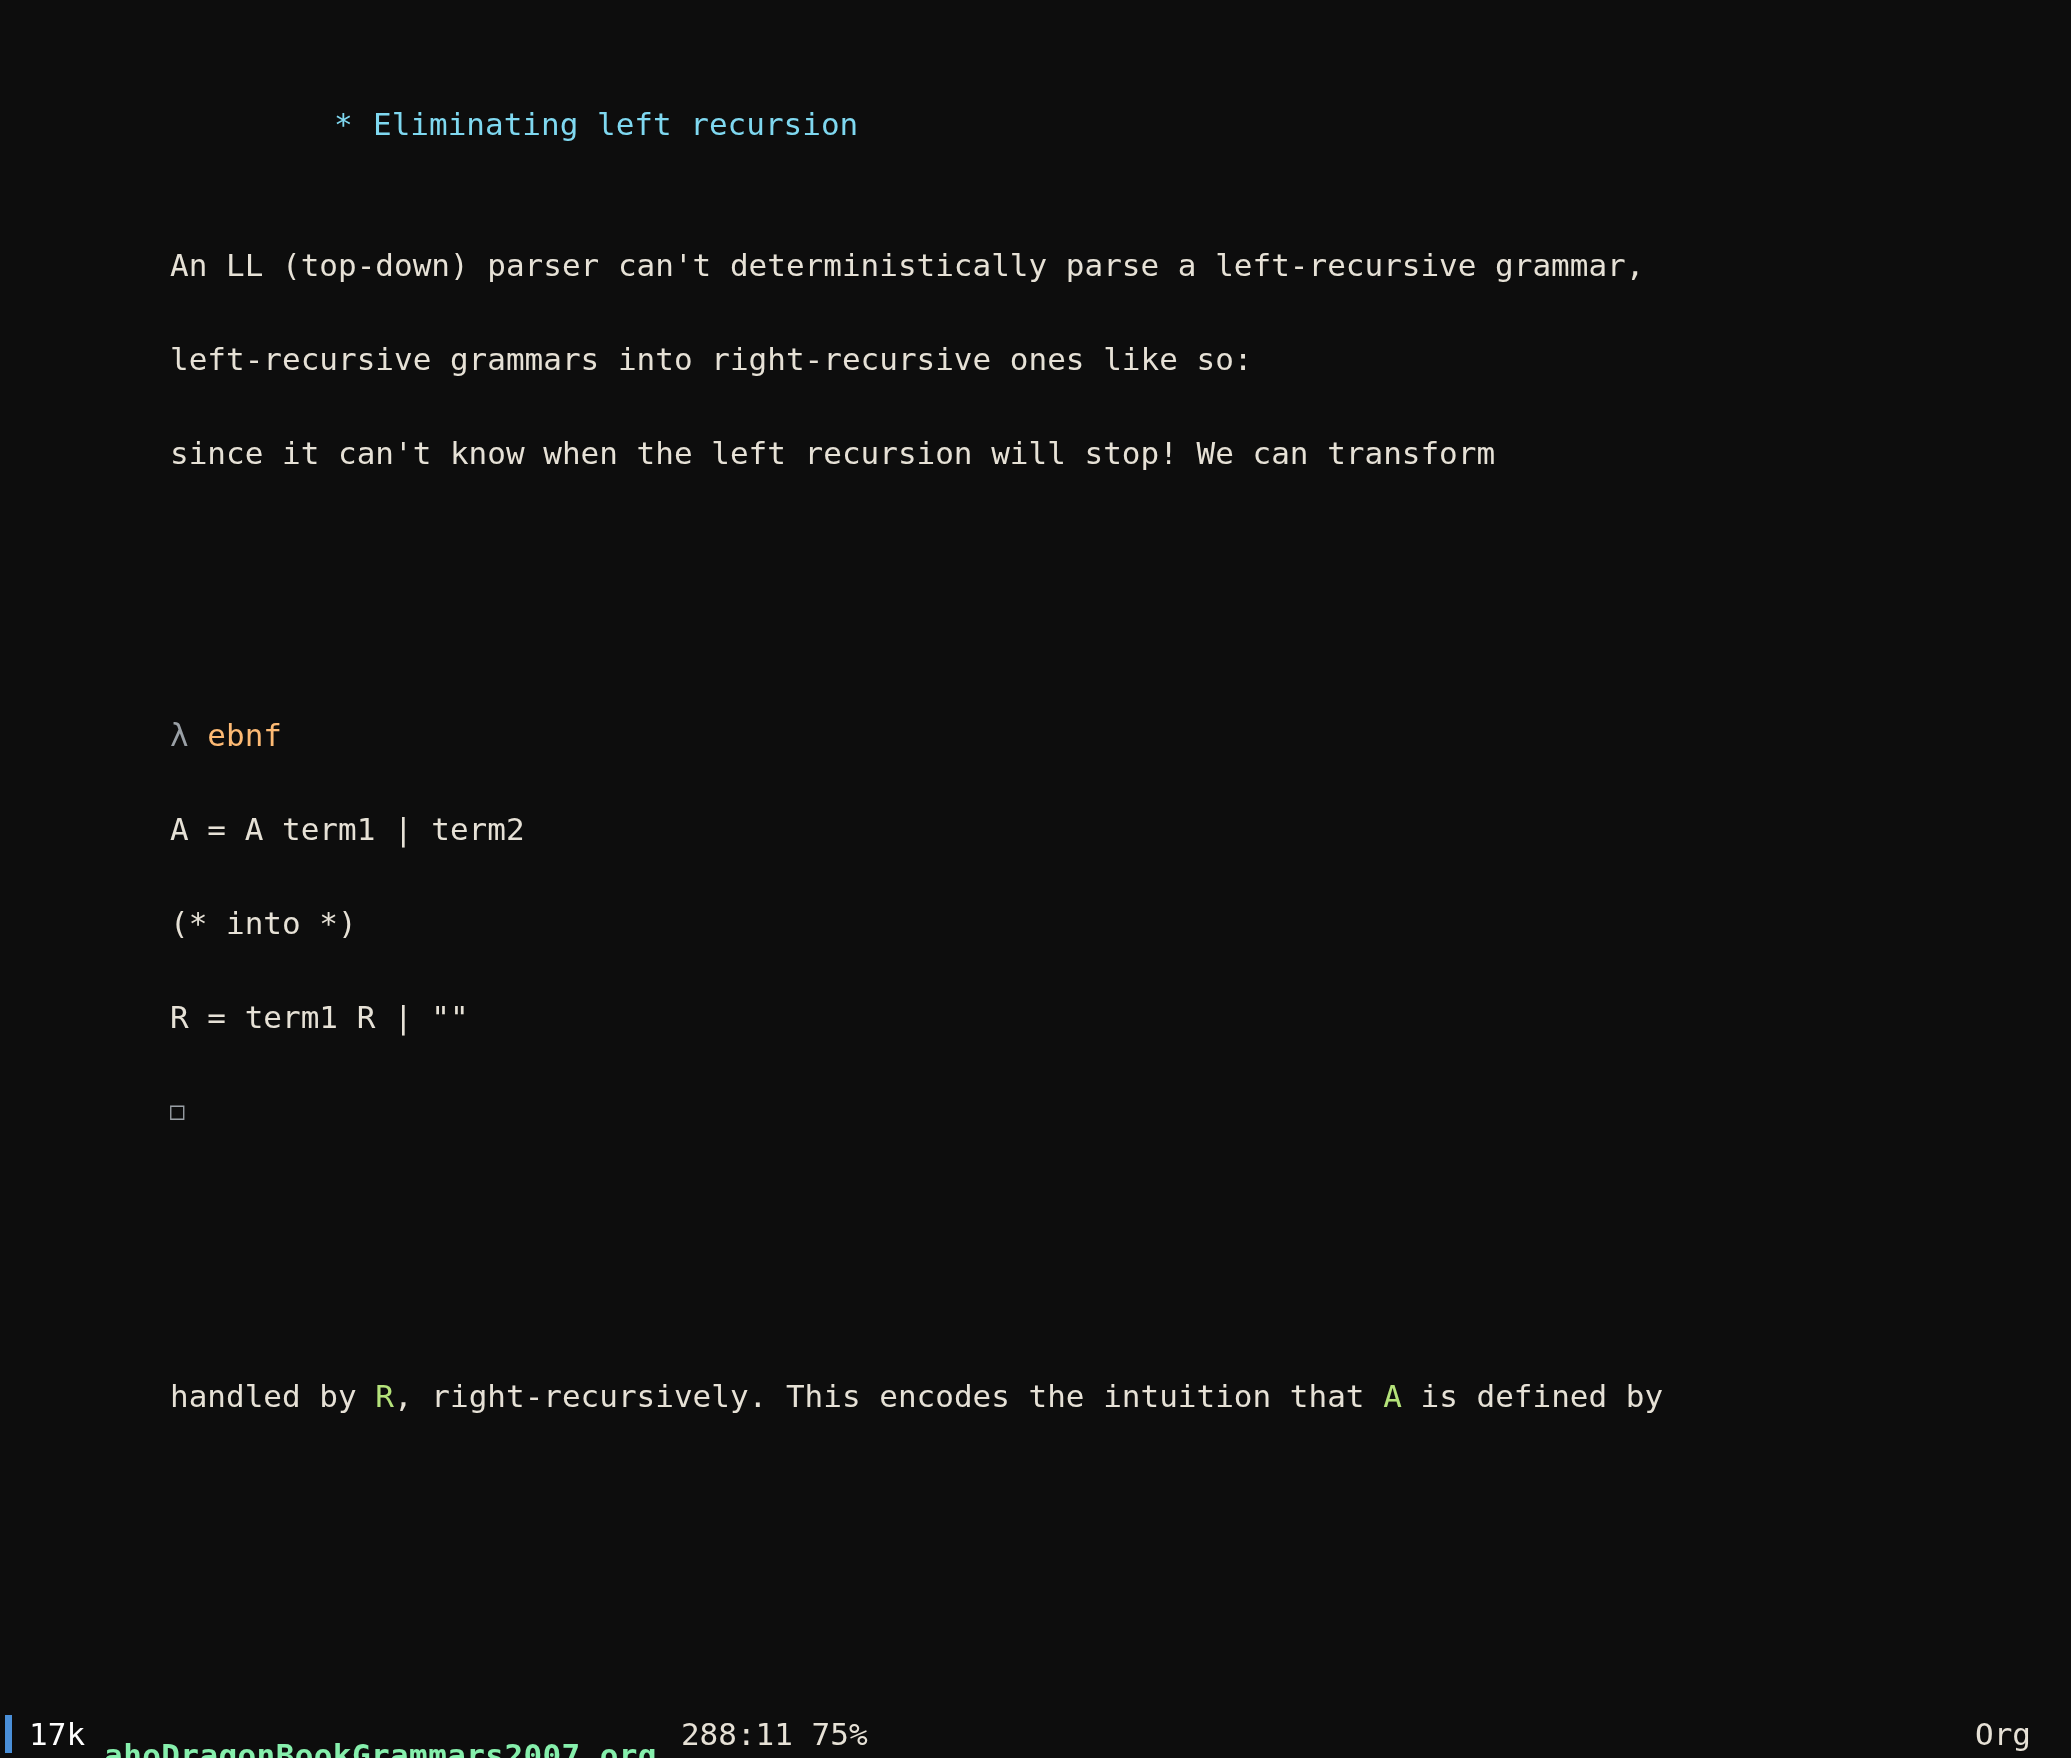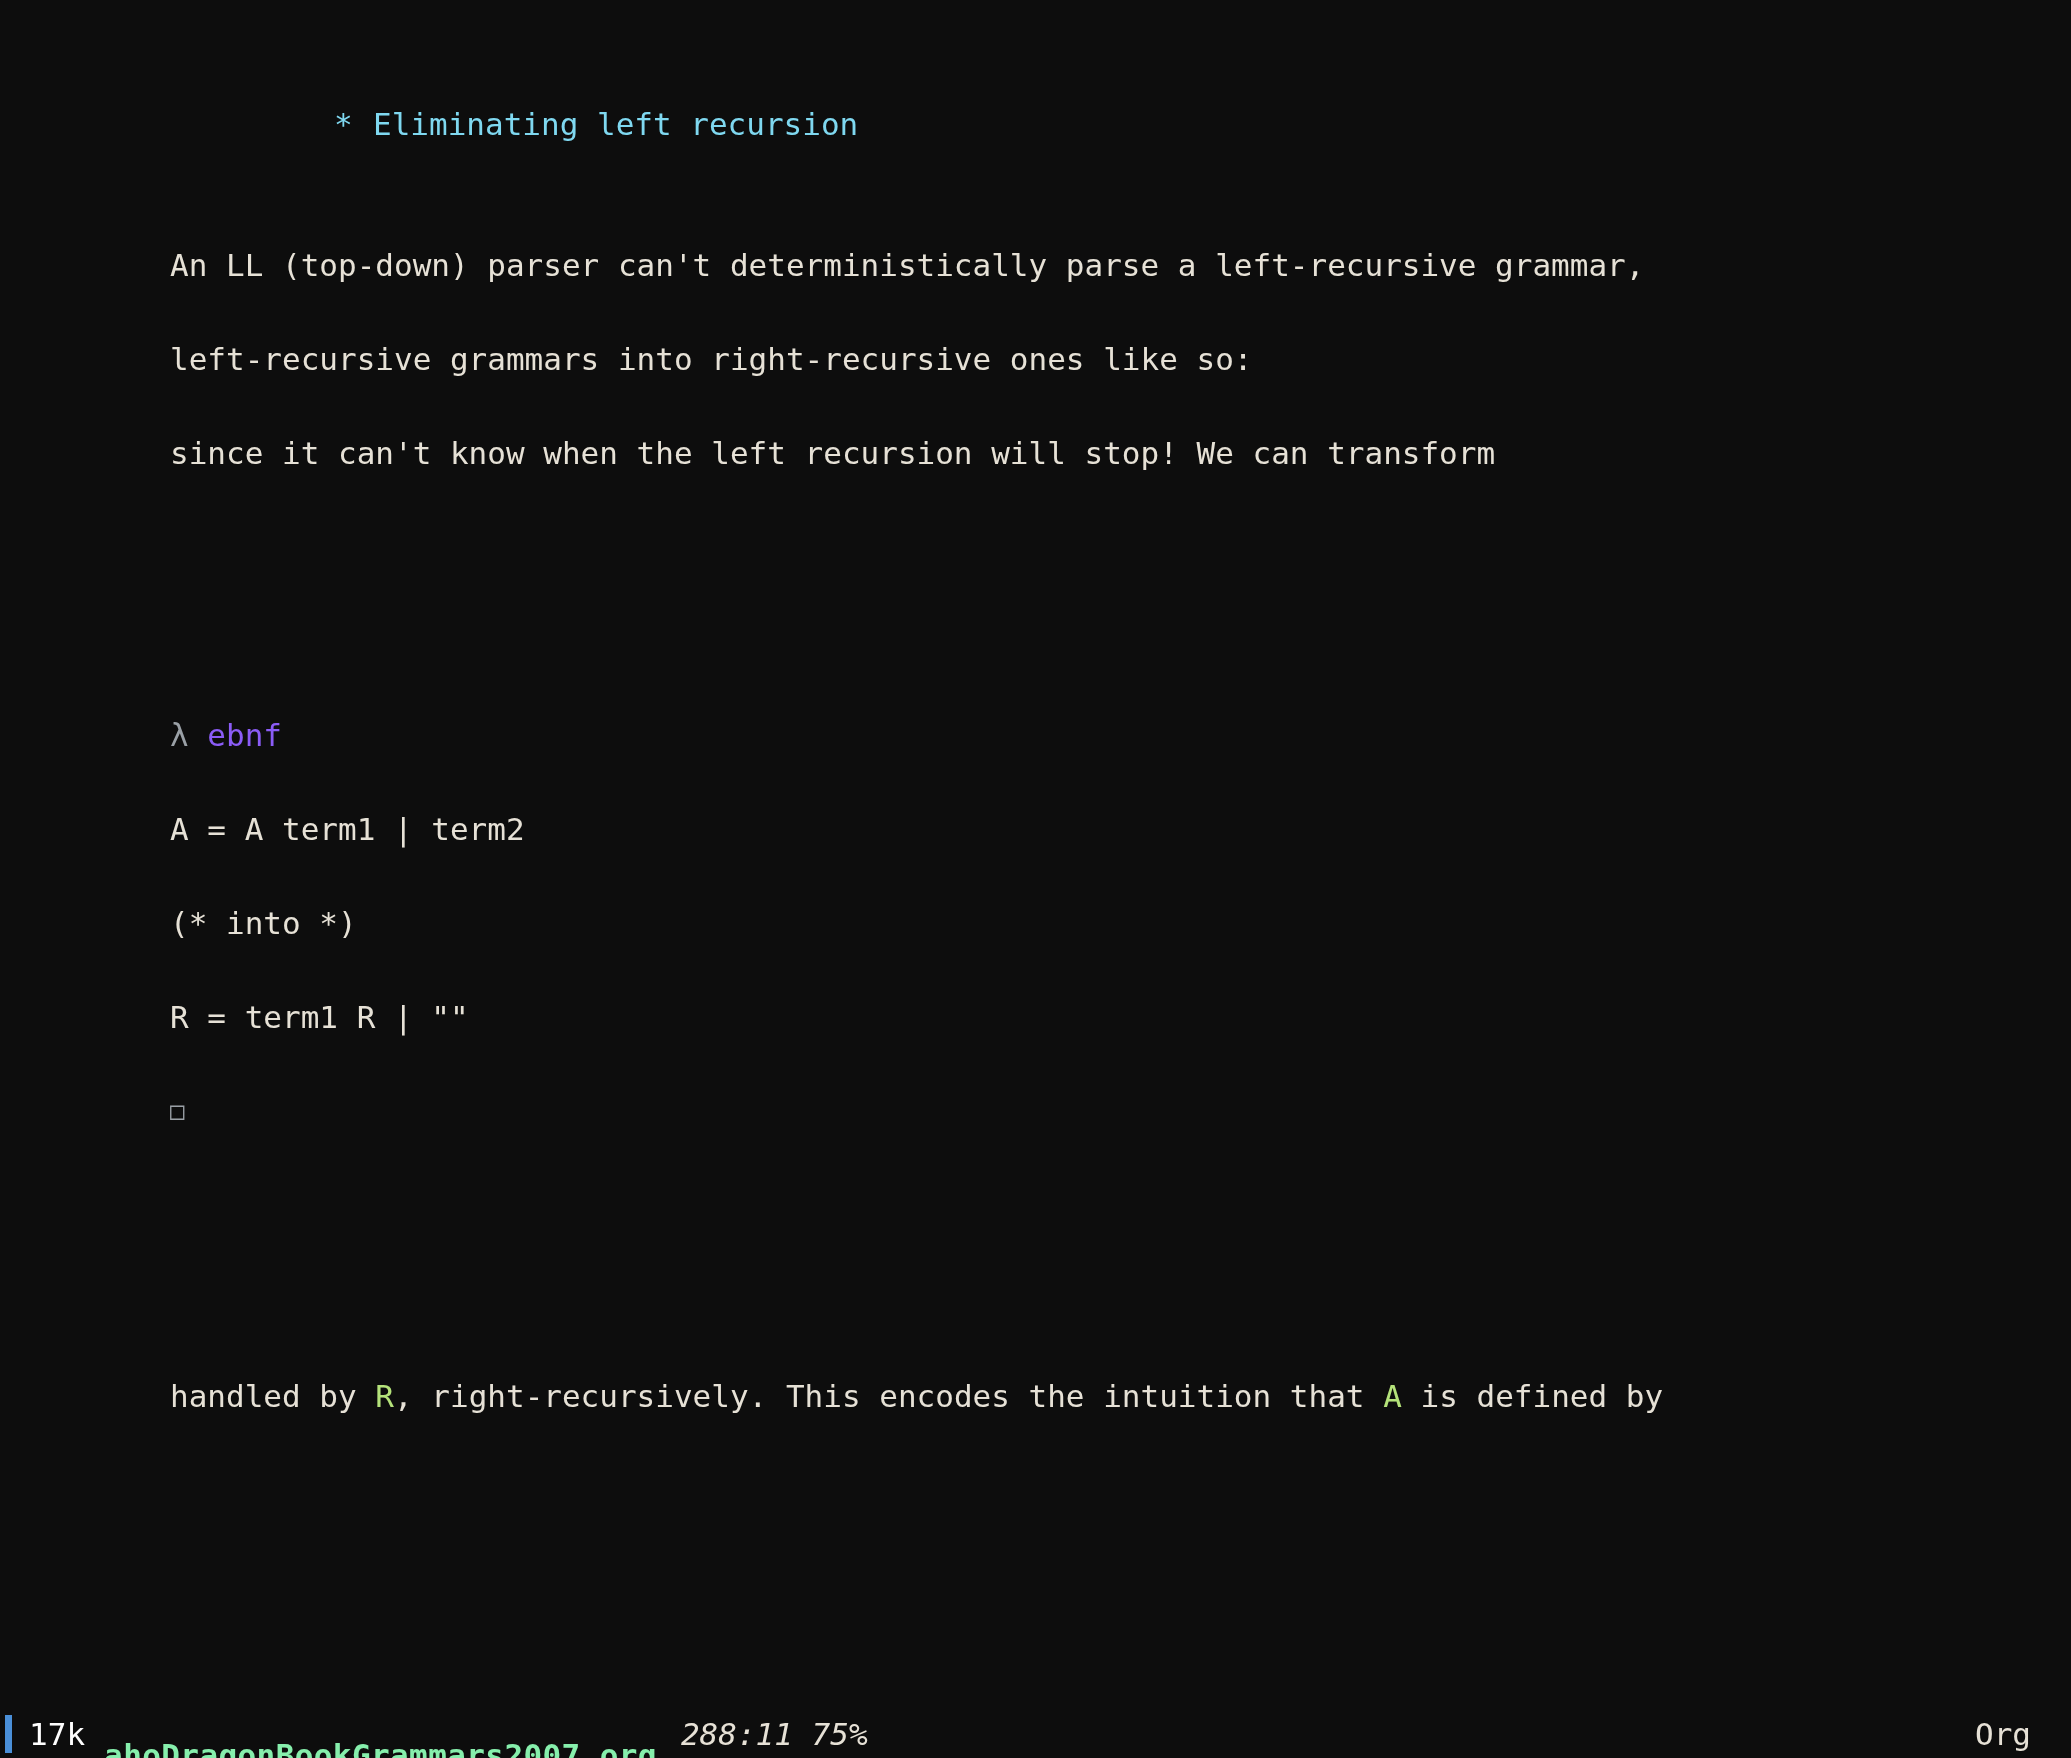--- a/index.html
+++ b/index.html
@@ -25,21 +25,21 @@
     white-space: pre;
   }
   .indent2 { }
   .headline-star {
     position: absolute;
     left: 334px;
     color: #7fd8f0;
   }
   .headline-text { color: #7fd8f0; }
   .lambda { color: #9aa0a6; }
-  .srcname { color: #8b5cf6; margin-top: 16px; }
+  .srcname { color: #fdba74; margin-top: 16px; }
   .marker { color: #9aa0a6; font-size: 24px; position: relative; top:-2.6px;}
   .kw { color: #b4e27a; }
   .modeline {
     position: absolute;
     bottom: 0;
     left: 0;
     right: 0;
     height: 48px;
     background: #0d0d0d;
     display: flex;
@@ -50,21 +50,21 @@
   }
   .modeline .bar {
     width: 6.9px;
     height: 38px;
     background: #4a8fd8;
     margin-right: 17px;
     margin-left: 5.2px;
   }
   .modeline .size { color: #ffffff; margin-right: 19px; }
   .modeline .file { font-weight: bold; color: #86efac; margin-right: 24px; letter-spacing: 0.4px; margin-top: 42px;}
-  .modeline .pos { color: #e6e1d6; font-style: italic; }
+  .modeline .pos { color: #e6e1d6; }
   .modeline .right { margin-left: auto; margin-right: 40px; color: #e6e1d6; }
 </style>
 </head>
 <body>
 
 <div class="editor">
 
 <div class="line"><span class="headline-star">*</span><span class="indent2-inline"></span><span class="headline-text" style="padding-left:203px;">Eliminating left recursion</span></div>
 
 <div class="line indent2">An LL (top-down) parser can't deterministically parse a left-recursive grammar,</div>

